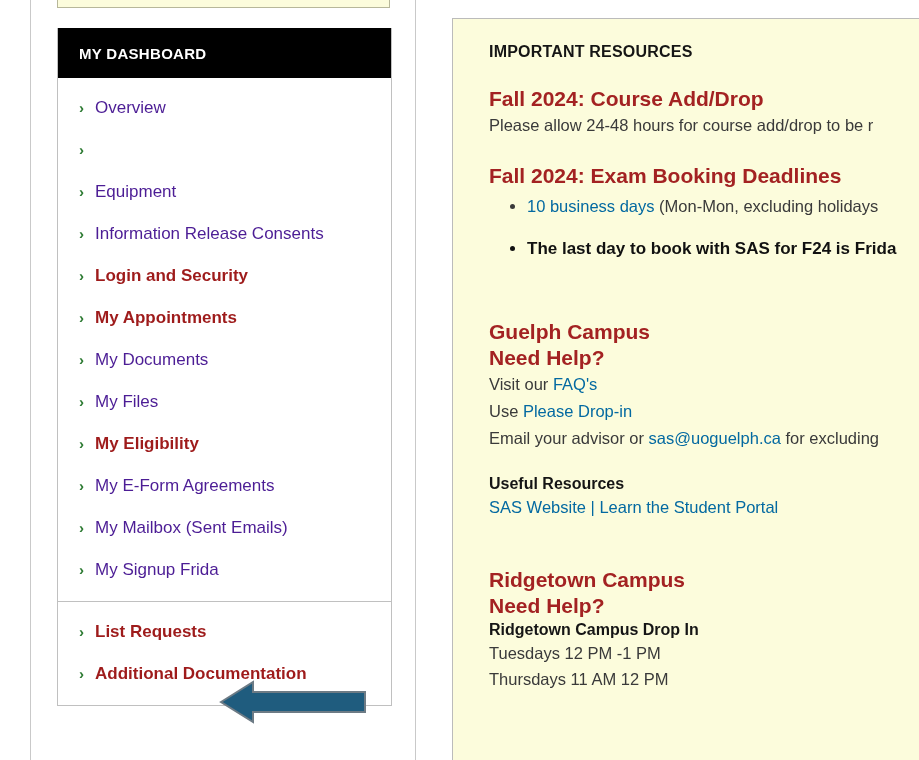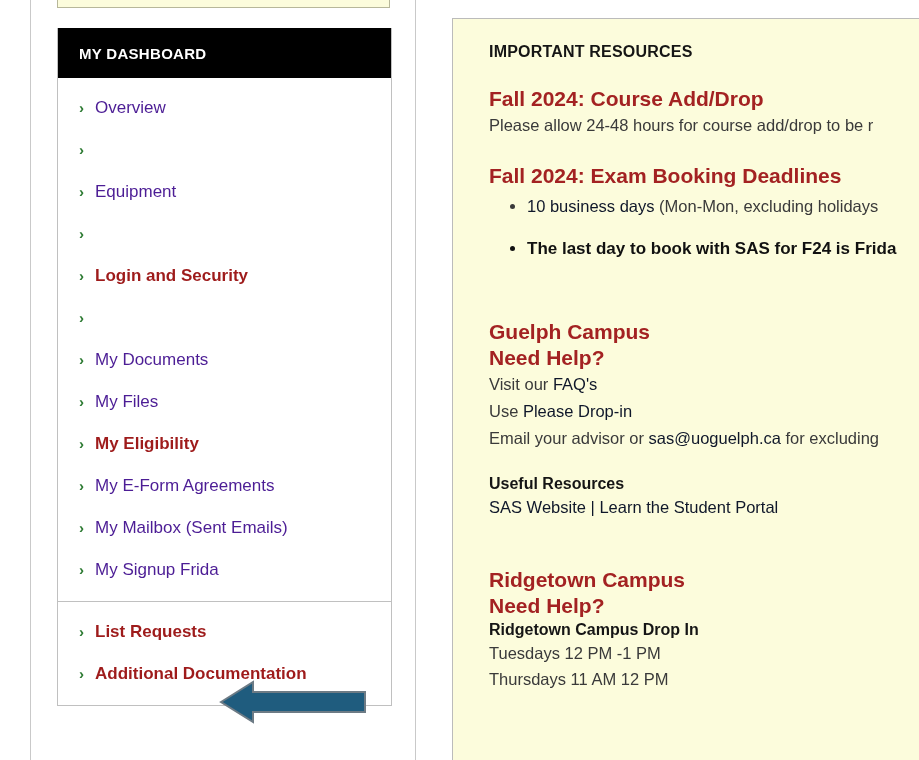--- a/index.html
+++ b/index.html
@@ -186,21 +186,21 @@
   }
   .rp-list li.strong {
     font-weight: bold;
     color: #111111;
     font-family: "Liberation Sans Narrow", "Liberation Sans", sans-serif;
     font-stretch: condensed;
     font-size: 17px;
   }
 
   .lnk {
-    color: #0f172a;
+    color: #0369a1;
     cursor: pointer;
   }
 
   .gap-lg { height: 22px; }
   .gap-md { height: 14px; }
 </style>
 </head>
 <body>
 
 <div id="page">
@@ -221,27 +221,29 @@
           </li>
           <li class="menu-item">
             <span class="chev">›</span>
           </li>
           <li class="menu-item">
             <span class="chev">›</span>
             <span class="menu-label">Equipment</span>
           </li>
           <li class="menu-item">
             <span class="chev">›</span>
+            <span class="menu-label">Information Release Consents</span>
           </li>
           <li class="menu-item visited">
             <span class="chev">›</span>
             <span class="menu-label">Login and Security</span>
           </li>
           <li class="menu-item visited">
             <span class="chev">›</span>
+            <span class="menu-label">My Appointments</span>
           </li>
           <li class="menu-item">
             <span class="chev">›</span>
             <span class="menu-label">My Documents</span>
           </li>
           <li class="menu-item">
             <span class="chev">›</span>
             <span class="menu-label">My Files</span>
           </li>
           <li class="menu-item visited">

